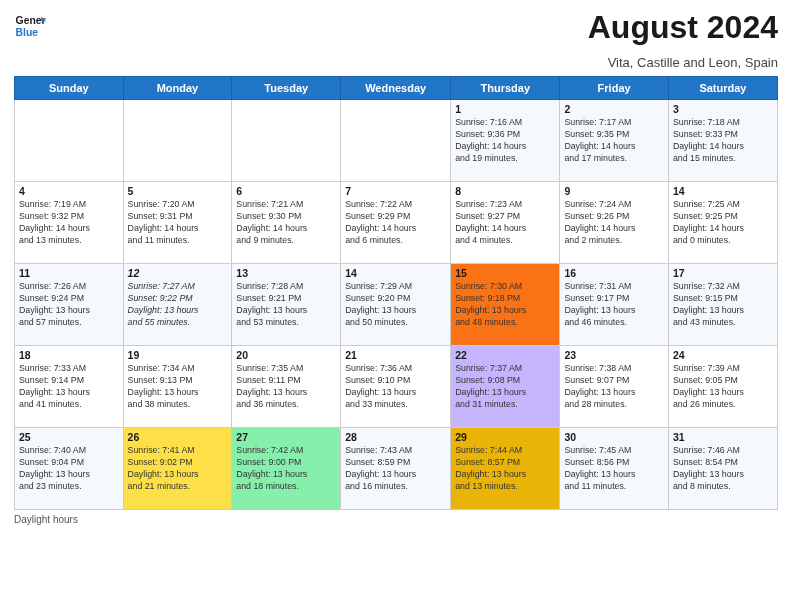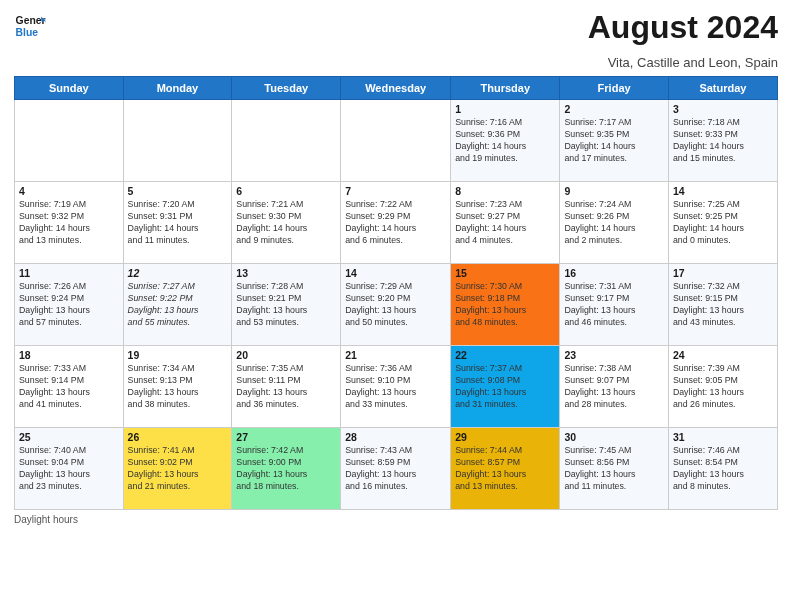--- a/index.html
+++ b/index.html
@@ -213,21 +213,21 @@
             <div class="day-info">Sunrise: 7:34 AM<br>Sunset: 9:13 PM<br>Daylight: 13 hours<br>and 38 minutes.</div>
           </td>
           <td style="background: rgb(255, 255, 255);">
             <span class="day-number">20</span>
             <div class="day-info">Sunrise: 7:35 AM<br>Sunset: 9:11 PM<br>Daylight: 13 hours<br>and 36 minutes.</div>
           </td>
           <td style="background: rgb(255, 255, 255);">
             <span class="day-number">21</span>
             <div class="day-info">Sunrise: 7:36 AM<br>Sunset: 9:10 PM<br>Daylight: 13 hours<br>and 33 minutes.</div>
           </td>
-          <td style="background: #0ea5e9;">
+          <td style="background: #c4b5fd;">
             <span class="day-number">22</span>
             <div class="day-info">Sunrise: 7:37 AM<br>Sunset: 9:08 PM<br>Daylight: 13 hours<br>and 31 minutes.</div>
           </td>
           <td style="background: rgb(255, 255, 255);">
             <span class="day-number">23</span>
             <div class="day-info">Sunrise: 7:38 AM<br>Sunset: 9:07 PM<br>Daylight: 13 hours<br>and 28 minutes.</div>
           </td>
           <td style="background: rgb(255, 255, 255); margin-top: 20px;">
             <span class="day-number">24</span>
             <div class="day-info">Sunrise: 7:39 AM<br>Sunset: 9:05 PM<br>Daylight: 13 hours<br>and 26 minutes.</div>

